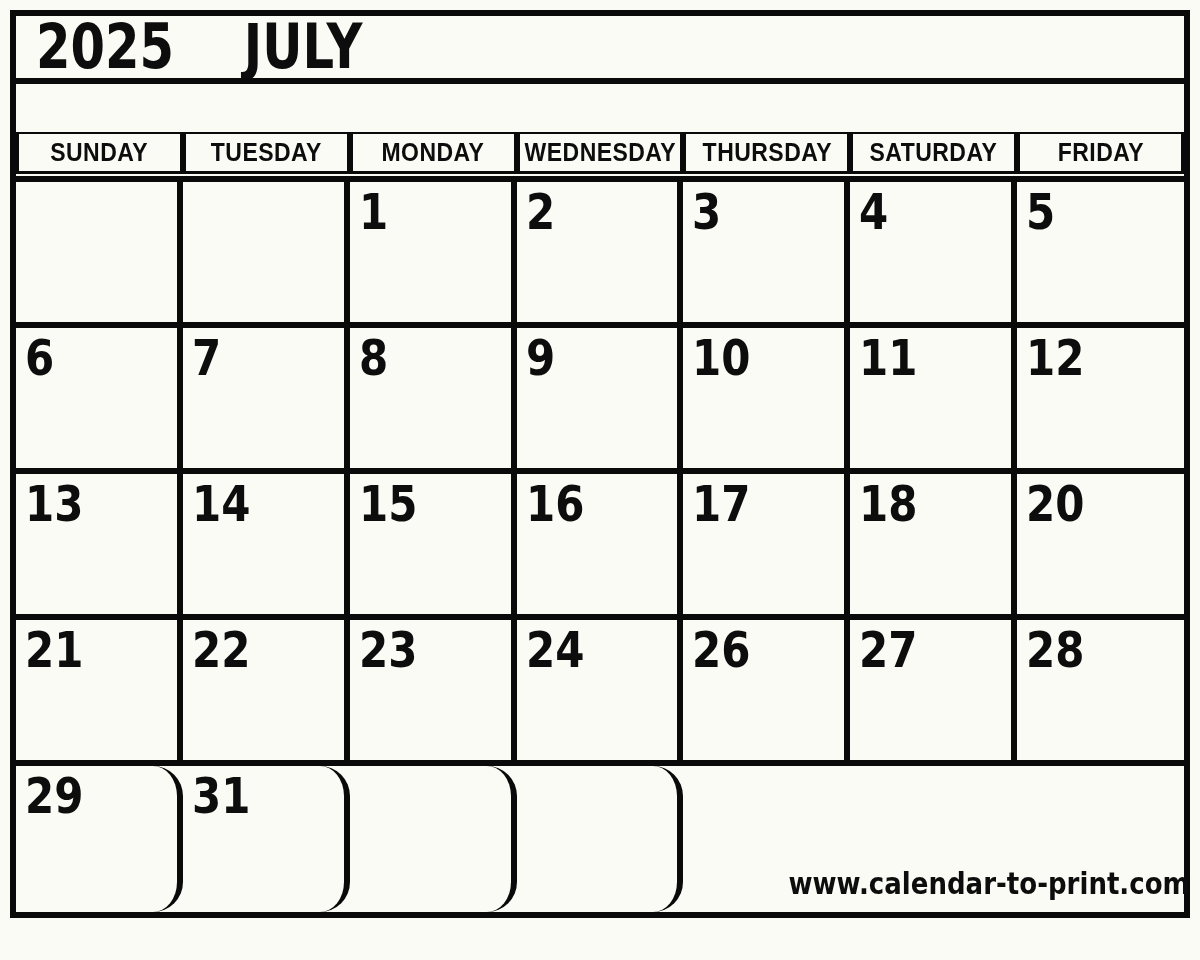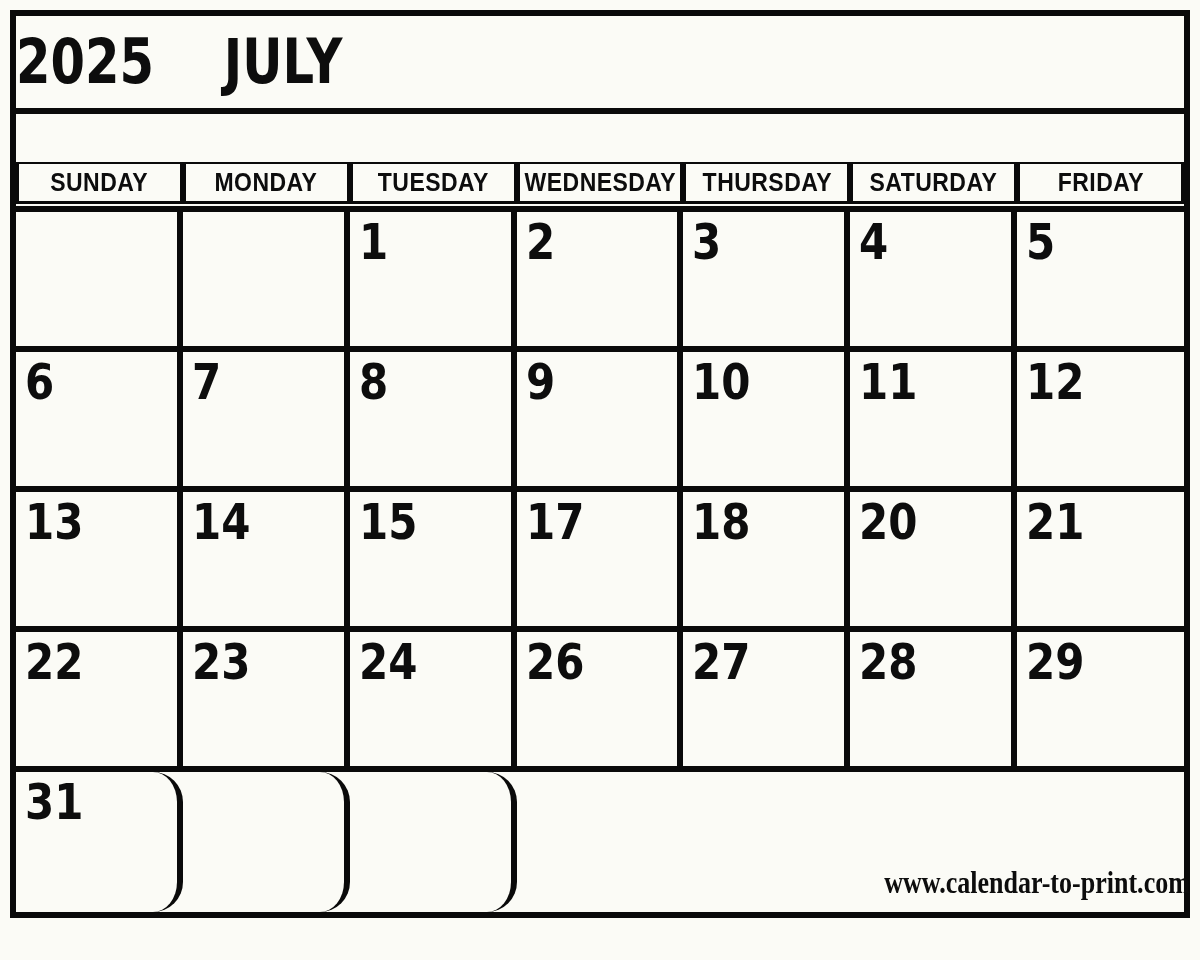--- a/index.html
+++ b/index.html
@@ -25,24 +25,25 @@
     width: 1180px;
     height: 908px;
     border: 6px solid var(--line);
     background: var(--bg);
     display: flex;
     flex-direction: column;
   }
 
   
   .title-bar {
-    height: 98px;
+    height: 68px;
     border-bottom: 6px solid var(--line);
     display: flex;
     align-items: center;
+    padding-left: 20px;
     overflow: hidden;
   }
   .title-text {
     display: inline-block;
     font-size: 62px;
     font-weight: bold;
     letter-spacing: 0px;
     word-spacing: 22px;
     white-space: pre;
     transform: scaleX(0.80);
@@ -104,21 +105,20 @@
 
   
   .footer {
     position: absolute;
     right: 10px;
     top: 862px;
     height: 42px;
     display: flex;
     align-items: center;
     justify-content: flex-end;
-    font-family: Liberation Serif, serif;
   }
   .footer-text {
     display: inline-block;
     font-weight: bold;
     font-size: 31px;
     transform: scaleX(0.84);
     transform-origin: right center;
     white-space: nowrap;
   }
 </style>
@@ -129,24 +129,24 @@
 
   <div class="title-bar">
     <span class="title-text">2025  JULY</span>
   </div>
 
   <div class="header-row">
       <div class="day-header">
         <span class="day-header-label">SUNDAY</span>
       </div>
       <div class="day-header">
-        <span class="day-header-label">MONDAY</span>
+        <span class="day-header-label">TUESDAY</span>
       </div>
       <div class="day-header">
-        <span class="day-header-label">TUESDAY</span>
+        <span class="day-header-label">MONDAY</span>
       </div>
       <div class="day-header">
         <span class="day-header-label">WEDNESDAY</span>
       </div>
       <div class="day-header">
         <span class="day-header-label">THURSDAY</span>
       </div>
       <div class="day-header">
         <span class="day-header-label">SATURDAY</span>
       </div>
@@ -166,20 +166,21 @@
       <div class="cell"><span class="day-num">6</span></div>
       <div class="cell"><span class="day-num">7</span></div>
       <div class="cell"><span class="day-num">8</span></div>
       <div class="cell"><span class="day-num">9</span></div>
       <div class="cell"><span class="day-num">10</span></div>
       <div class="cell"><span class="day-num">11</span></div>
       <div class="cell"><span class="day-num">12</span></div>
       <div class="cell"><span class="day-num">13</span></div>
       <div class="cell"><span class="day-num">14</span></div>
       <div class="cell"><span class="day-num">15</span></div>
+      <div class="cell"><span class="day-num">16</span></div>
       <div class="cell"><span class="day-num">17</span></div>
       <div class="cell"><span class="day-num">18</span></div>
       <div class="cell"><span class="day-num">20</span></div>
       <div class="cell"><span class="day-num">21</span></div>
       <div class="cell"><span class="day-num">22</span></div>
       <div class="cell"><span class="day-num">23</span></div>
       <div class="cell"><span class="day-num">24</span></div>
       <div class="cell"><span class="day-num">26</span></div>
       <div class="cell"><span class="day-num">27</span></div>
       <div class="cell"><span class="day-num">28</span></div>

